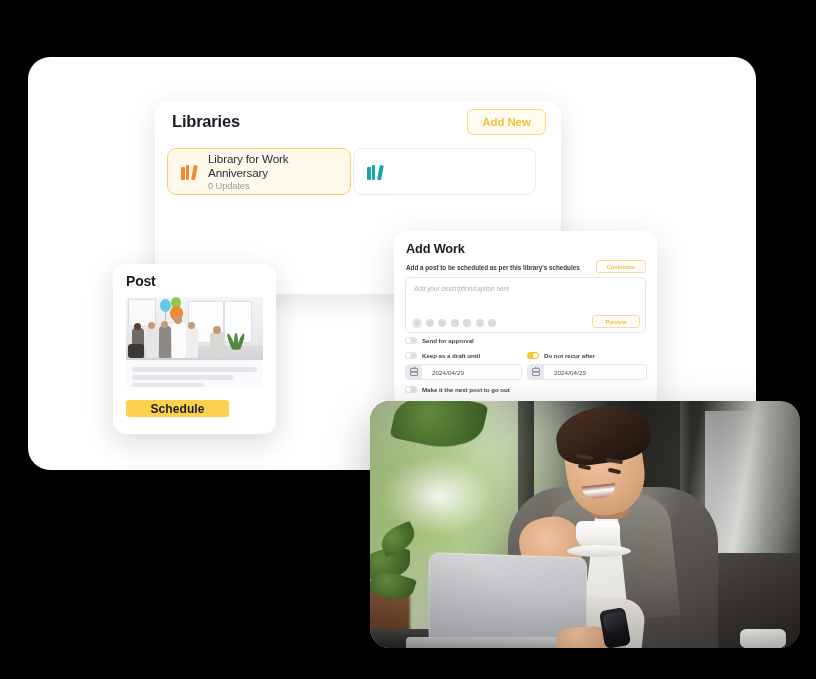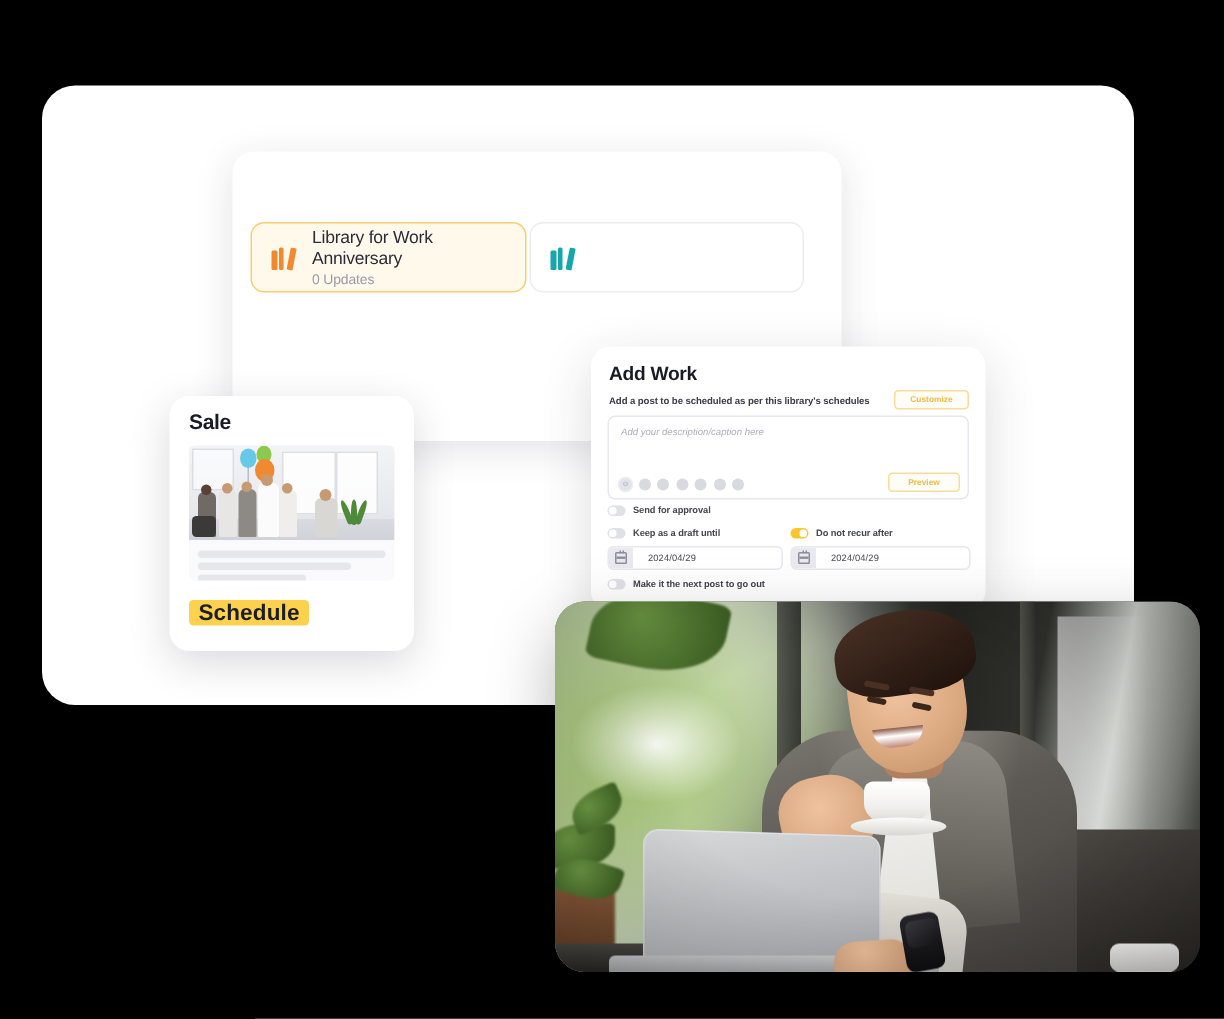--- a/index.html
+++ b/index.html
@@ -206,26 +206,26 @@
   .skel {
     position: absolute;
     height: 4.5px;
     border-radius: 2.5px;
     background: #e6e7ea;
   }
   .schedule-btn {
     position: absolute;
     left: 13px;
     top: 136px;
-    width: 80px;
+    width: 103px;
     height: 17px;
     background: #fcd14d;
     border-radius: 3px;
     color: #1d1d25;
-    font-size: 15px;
+    font-size: 12px;
     font-weight: 700;
     display: flex;
     align-items: center;
     justify-content: center;
     cursor: pointer;
     letter-spacing: 0.1px;
   }
 
   
   .addpost-panel {
@@ -575,20 +575,24 @@
   }
 </style>
 </head>
 <body>
 
 <div id="stage">
 
   <div class="app-window"></div>
 
   <div class="libraries-panel">
+    <div class="lib-header">
+      <div class="lib-title">Libraries</div>
+      <div class="add-new-btn">Add New</div>
+    </div>
 
     <div class="lib-card selected c0">
       <div class="books-icon">
         <i style="background:#f2892d"></i>
           <i style="background:#f2892d"></i>
           <i style="background:#f2892d"></i>
       </div>
       <div class="lib-texts">
         <div class="lib-name">Library for Work Anniversary</div>
         <div class="lib-updates">0 Updates</div>
@@ -599,21 +603,21 @@
       <div class="books-icon">
         <i style="background:#16a7ab"></i>
           <i style="background:#16a7ab"></i>
           <i style="background:#16a7ab"></i>
       </div>
     </div>
 
   </div>
 
   <div class="post-card">
-    <div class="post-title">Sale</div>
+    <div class="post-title">Post</div>
     <div class="post-body">
       <div class="post-photo">
         <div class="pp-wall"></div>
         <div class="pp-win" style="left:62px;  top:4px;  width:34px; height:40px;"></div>
         <div class="pp-win" style="left:98px;  top:4px;  width:26px; height:40px;"></div>
         <div class="pp-win" style="left:2px;   top:2px;  width:26px; height:26px; background:rgba(255,255,255,.6)"></div>
         <div class="pp-floor"></div>
         <div class="b-str" style="left:39px; top:14px; height:12px;"></div>
         <div class="b-str" style="left:50px; top:11px; height:15px;"></div>
         <div class="balloon b1"></div>

